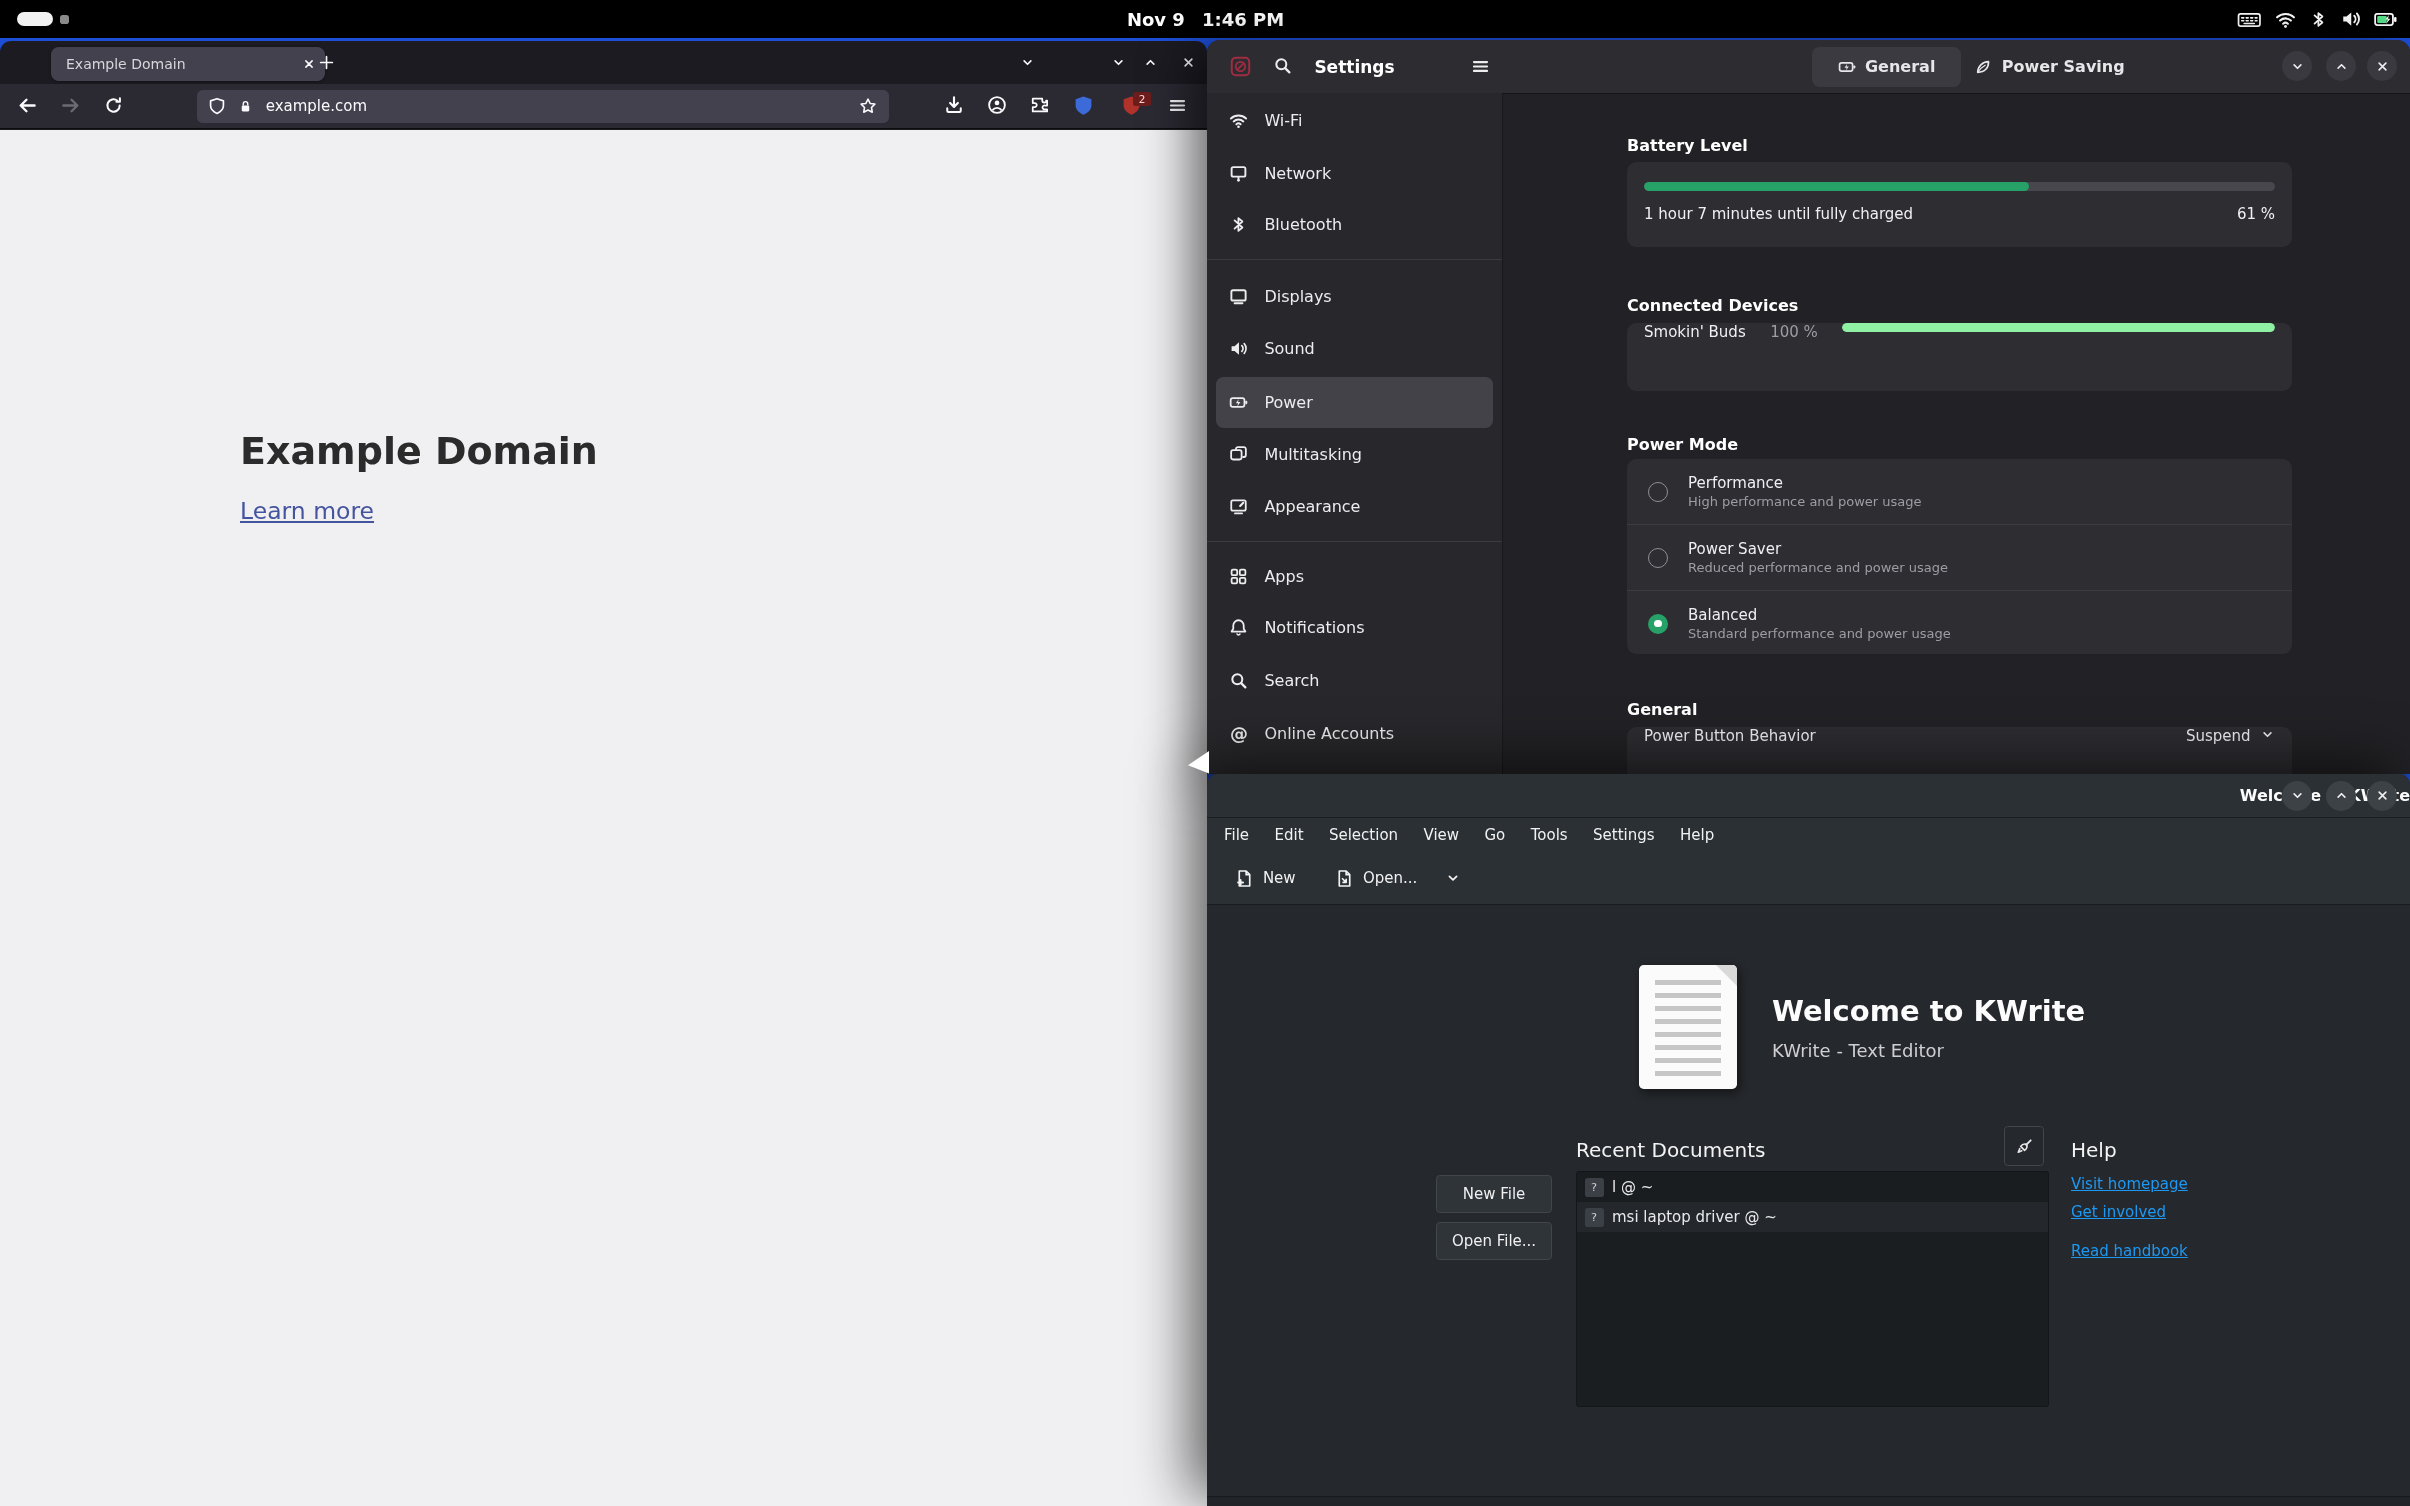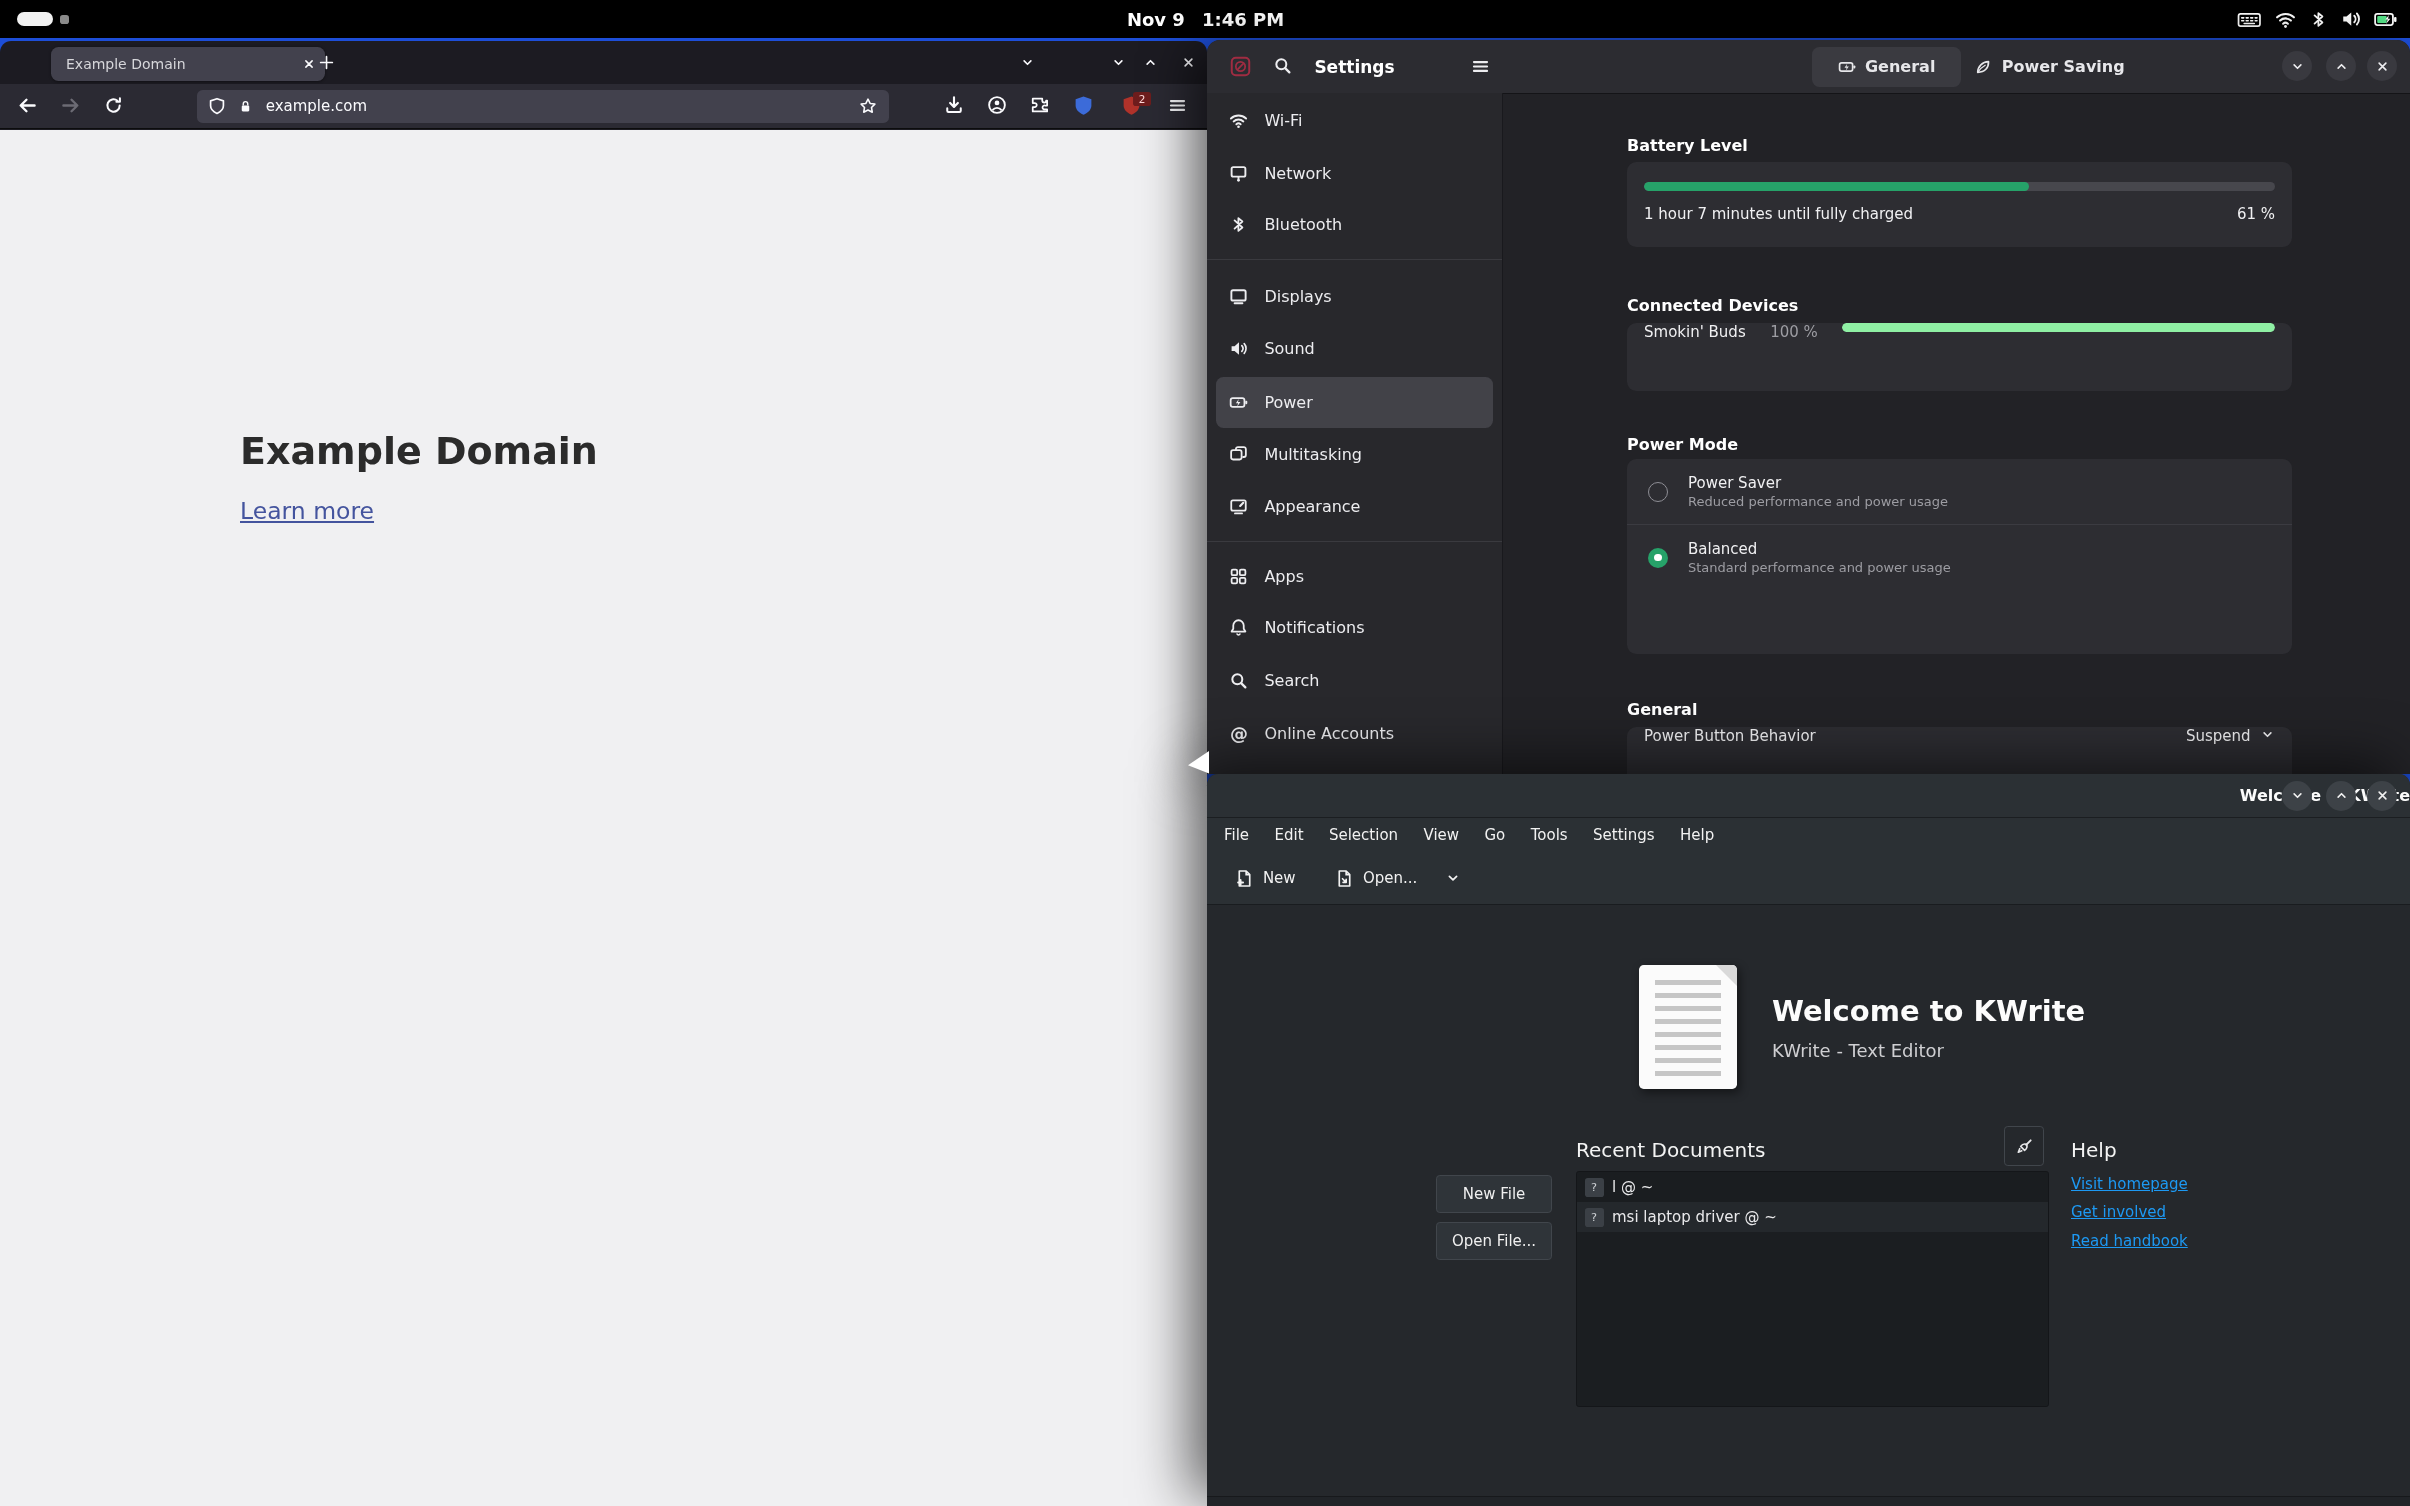--- a/index.html
+++ b/index.html
@@ -540,20 +540,27 @@
             <div style="height: 100%; border-radius: 4.7px; background: rgb(143, 240, 164); width: 100%;"></div>
           </div>
         </div>
       </div>
 
       <div class="gs-sec-h" style="top:342px">Power Mode</div>
       <div class="gs-card" style="top:366px;height:195px">
         <div class="pm-row">
           <span class="radio"></span>
           <span>
+              <span class="pm-title" style="display:block">Performance</span>
+                <span class="pm-sub" style="display:block">High performance and power usage</span>
+            </span>
+        </div>
+        <div class="pm-row">
+          <span class="radio"></span>
+          <span>
               <span class="pm-title" style="display:block">Power Saver</span>
                 <span class="pm-sub" style="display:block">Reduced performance and power usage</span>
             </span>
         </div>
         <div class="pm-row">
           <span class="radio on"></span>
           <span>
               <span class="pm-title" style="display:block">Balanced</span>
                 <span class="pm-sub" style="display:block">Standard performance and power usage</span>
             </span>
@@ -649,21 +656,21 @@
           <span>msi laptop driver @ ~</span>
         </div>
       </div>
 
       <div class="kde-btn" style="top:270px">New File</div>
       <div class="kde-btn" style="top:317px">Open File...</div>
 
       <div class="kw-h2 abs" style="left:864px;top:233px">Help</div>
       <a href="#" class="kw-link" style="top:270px">Visit homepage</a>
       <a href="#" class="kw-link" style="top:298px">Get involved</a>
-      <a href="#" class="kw-link" style="top:327px">Read handbook</a>
+      <a href="#" class="kw-link" style="top:337px">Read handbook</a>
 
       <div class="kw-bottom"></div>
     </div>
   </div>
 
   <div id="cursor"></div>
 </div>
 
 
 </body></html>

